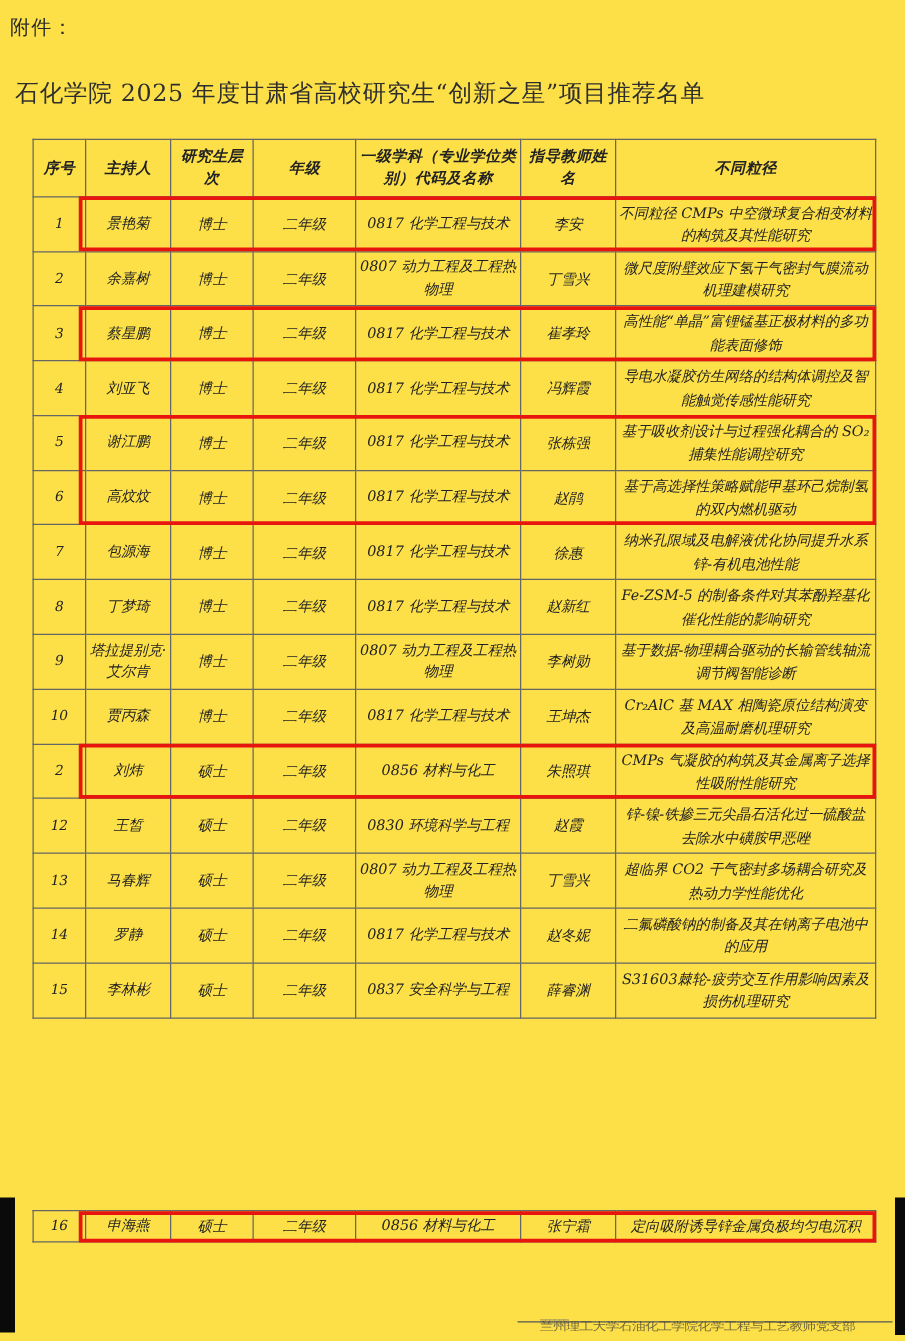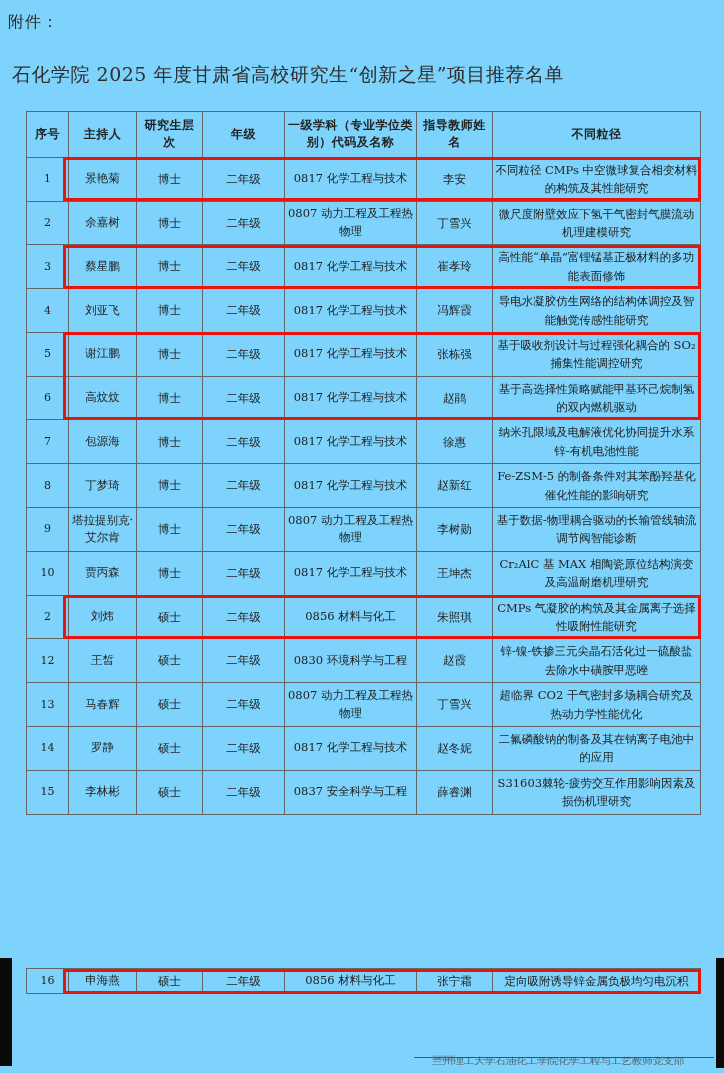--- a/index.html
+++ b/index.html
@@ -13,21 +13,21 @@
     position: relative;
     font-family: "DejaVu Serif", "Liberation Serif", serif;
     color: #1a1a1a;
     overflow: hidden;
   }
 
   
   .page {
     position: absolute;
     inset: 0;
-    background: #7dd3fc;
+    background: #fde047;
   }
 
   
   .scan-bar-left {
     position: absolute;
     left: 0;
     top: 958px;
     width: 12px;
     height: 108px;
     background: #0a0a0a;
@@ -69,20 +69,21 @@
     left: 26px;
     top: 111px;
     width: 674px;
   }
   table.grid {
     border-collapse: collapse;
     width: 674px;
     table-layout: fixed;
     font-size: 11.5px;
     line-height: 1.45;
+    font-style: italic;
   }
   table.grid td, table.grid th {
     border: 1px solid #666;
     text-align: center;
     vertical-align: middle;
     padding: 3px 2px;
     color: #222;
     font-weight: normal;
   }
   table.grid th {

